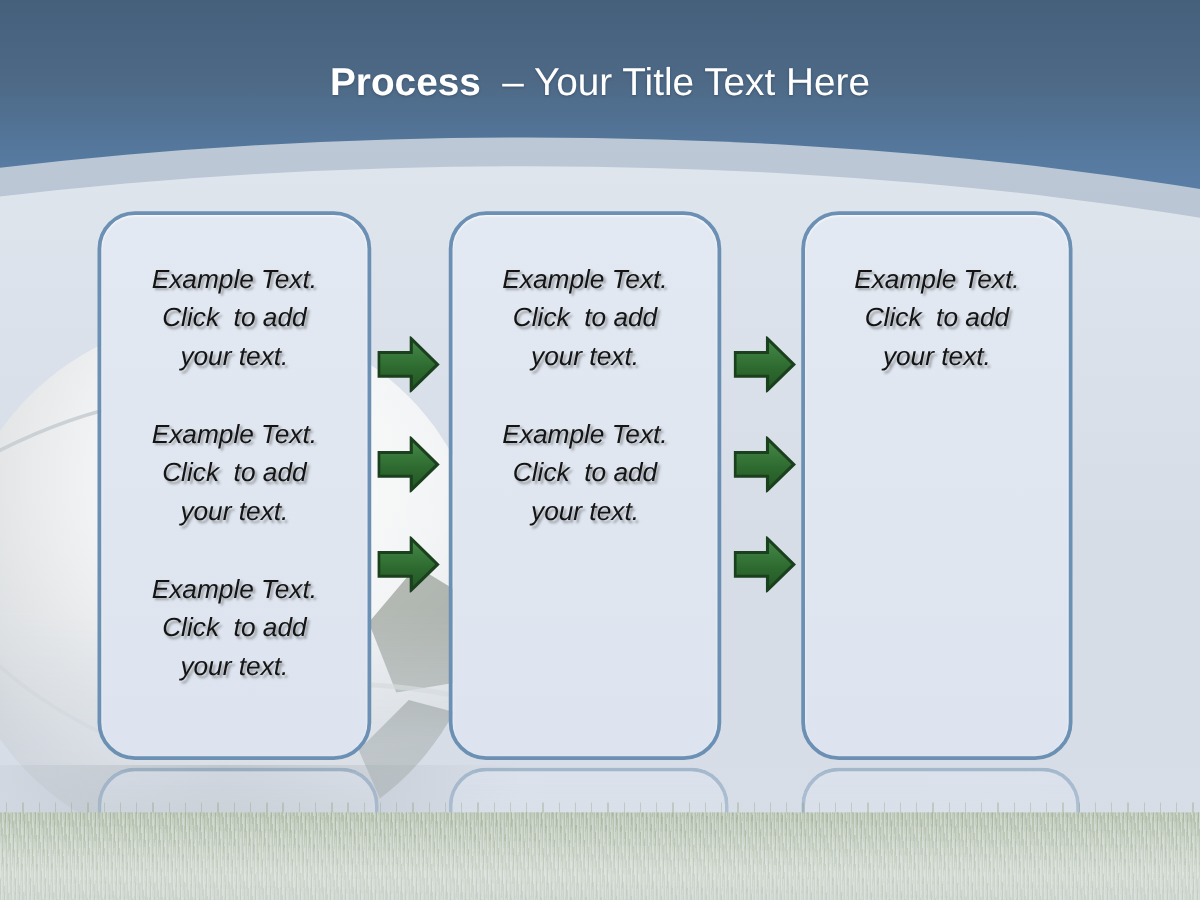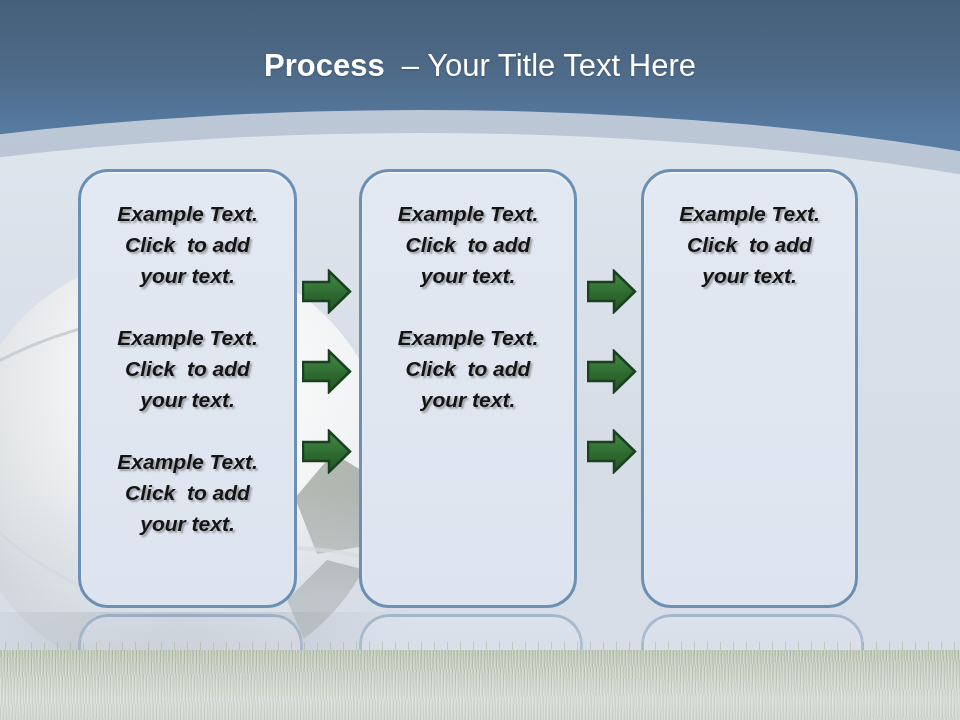--- a/index.html
+++ b/index.html
@@ -51,21 +51,21 @@
   .title .t-bold { font-weight:700; }
 
   
   .panel { position:absolute; top:169px; height:439px; z-index:6; box-sizing:border-box;
            border:3px solid #6b90b4; border-radius:30px;
            background:linear-gradient(180deg,#e3e9f2 0%,#dde4ef 100%);
            box-shadow:inset 0 1px 2px rgba(255,255,255,0.8); }
   .panel-1 { left:78px;  width:219px; }
   .panel-2 { left:359px; width:218px; }
   .panel-3 { left:641px; width:217px; }
-  .panel-body { padding-top:26px;font-weight:bold; }
+  .panel-body { padding-top:36px; }
   .para { font-style:italic; font-size:21px; line-height:31px; color:#141414;
           text-align:center; text-shadow:2px 2px 2px rgba(40,40,40,0.38); }
   .para + .para { margin-top:31px; }
   .tline { white-space:pre-wrap; }
 
   
   .arrow { position:absolute; z-index:7; }
   .col1 { left:302px; } .col2 { left:587px; }
   .row1 { top:269px; }  .row2 { top:349px; } .row3 { top:429px; }
   .hidden-defs { position:absolute; width:0; height:0; }

